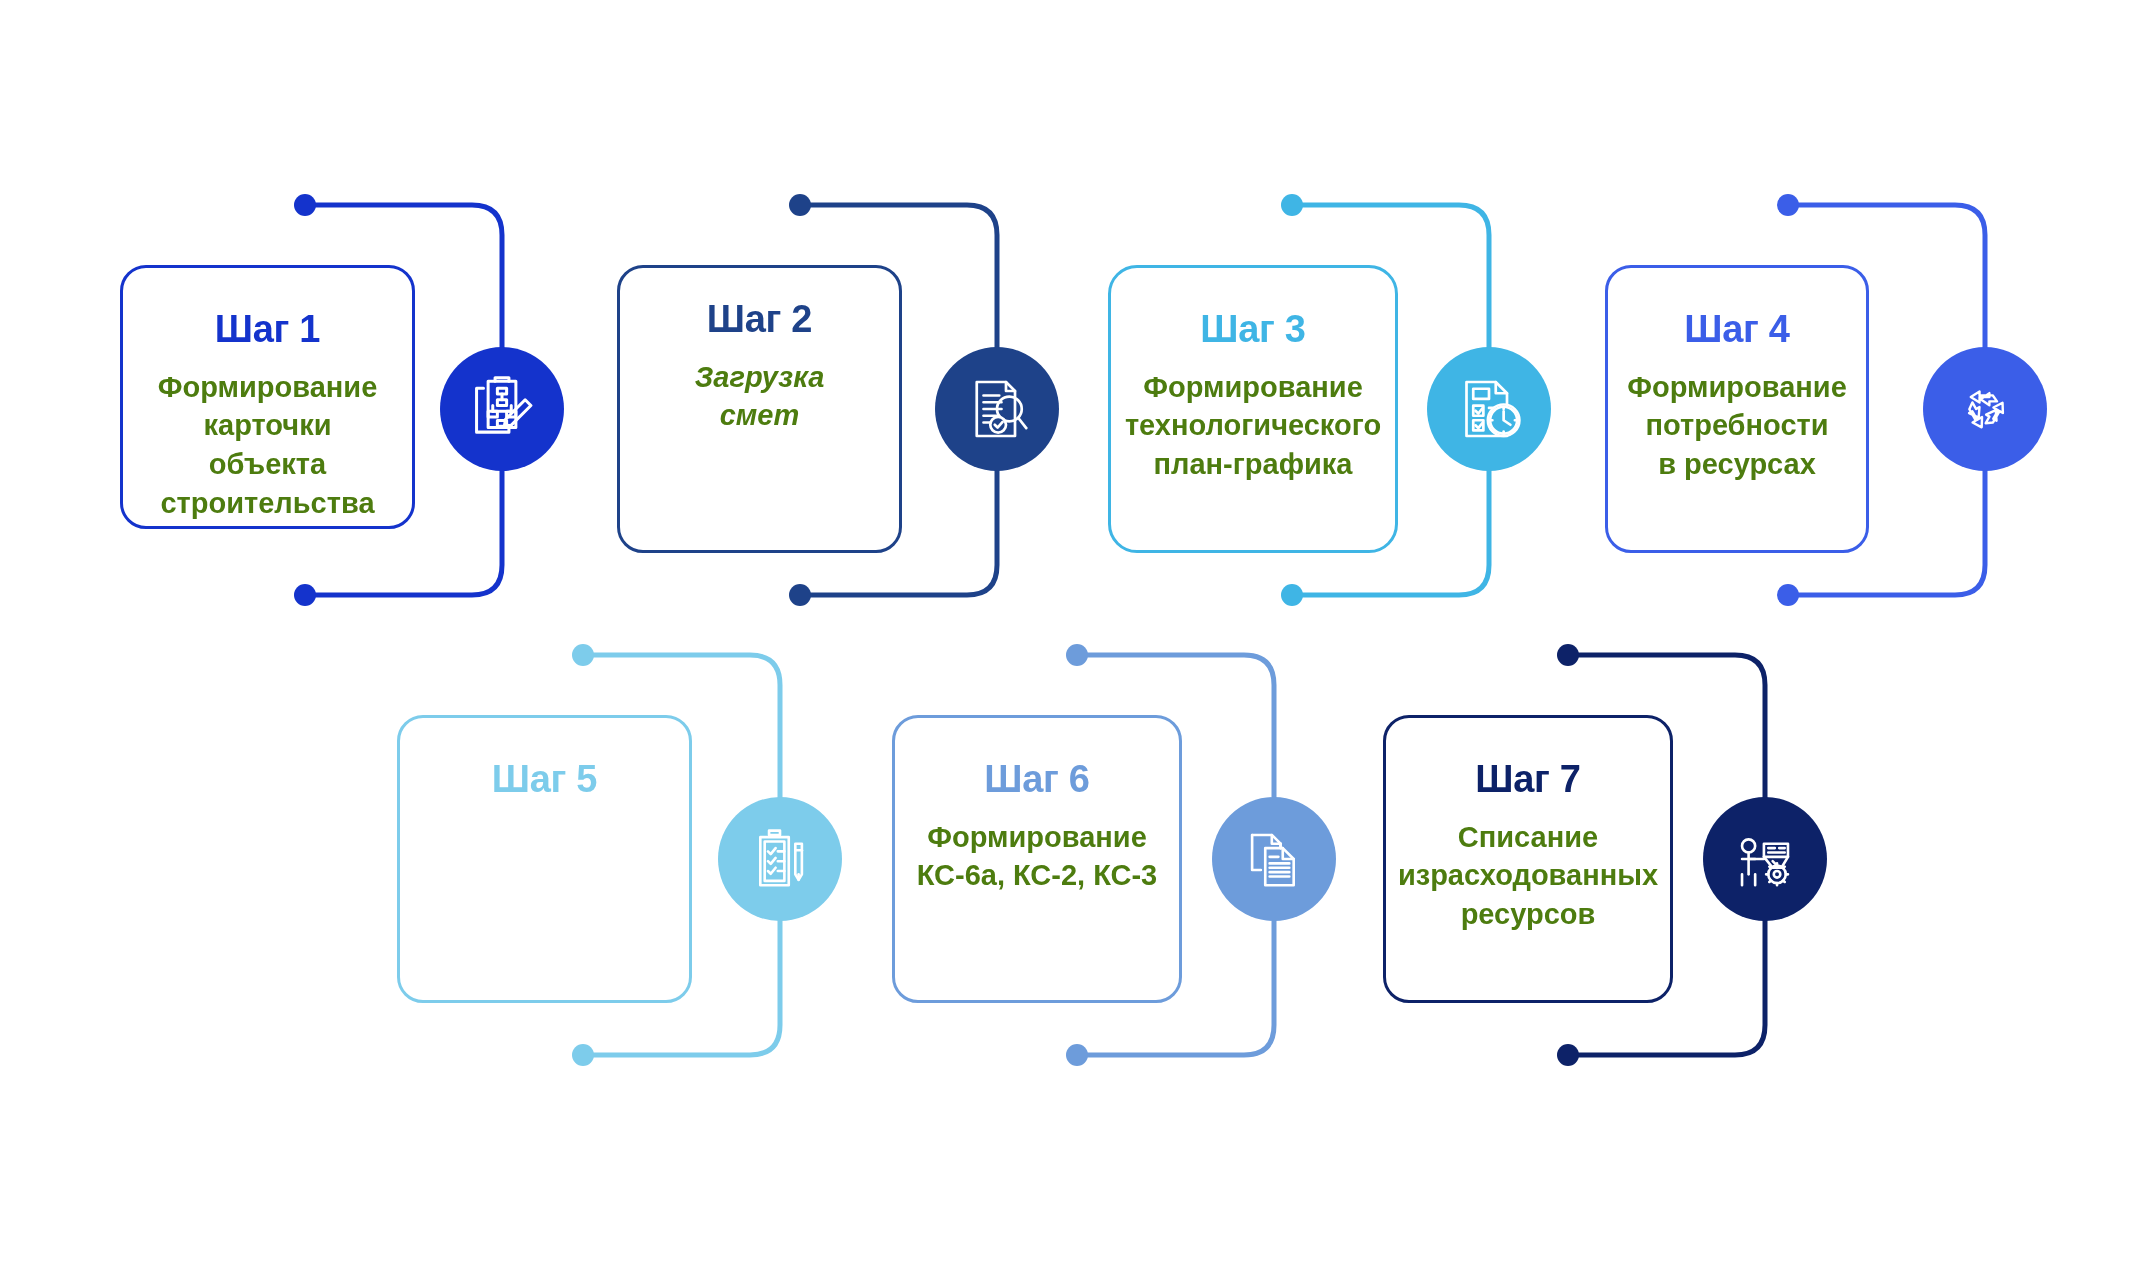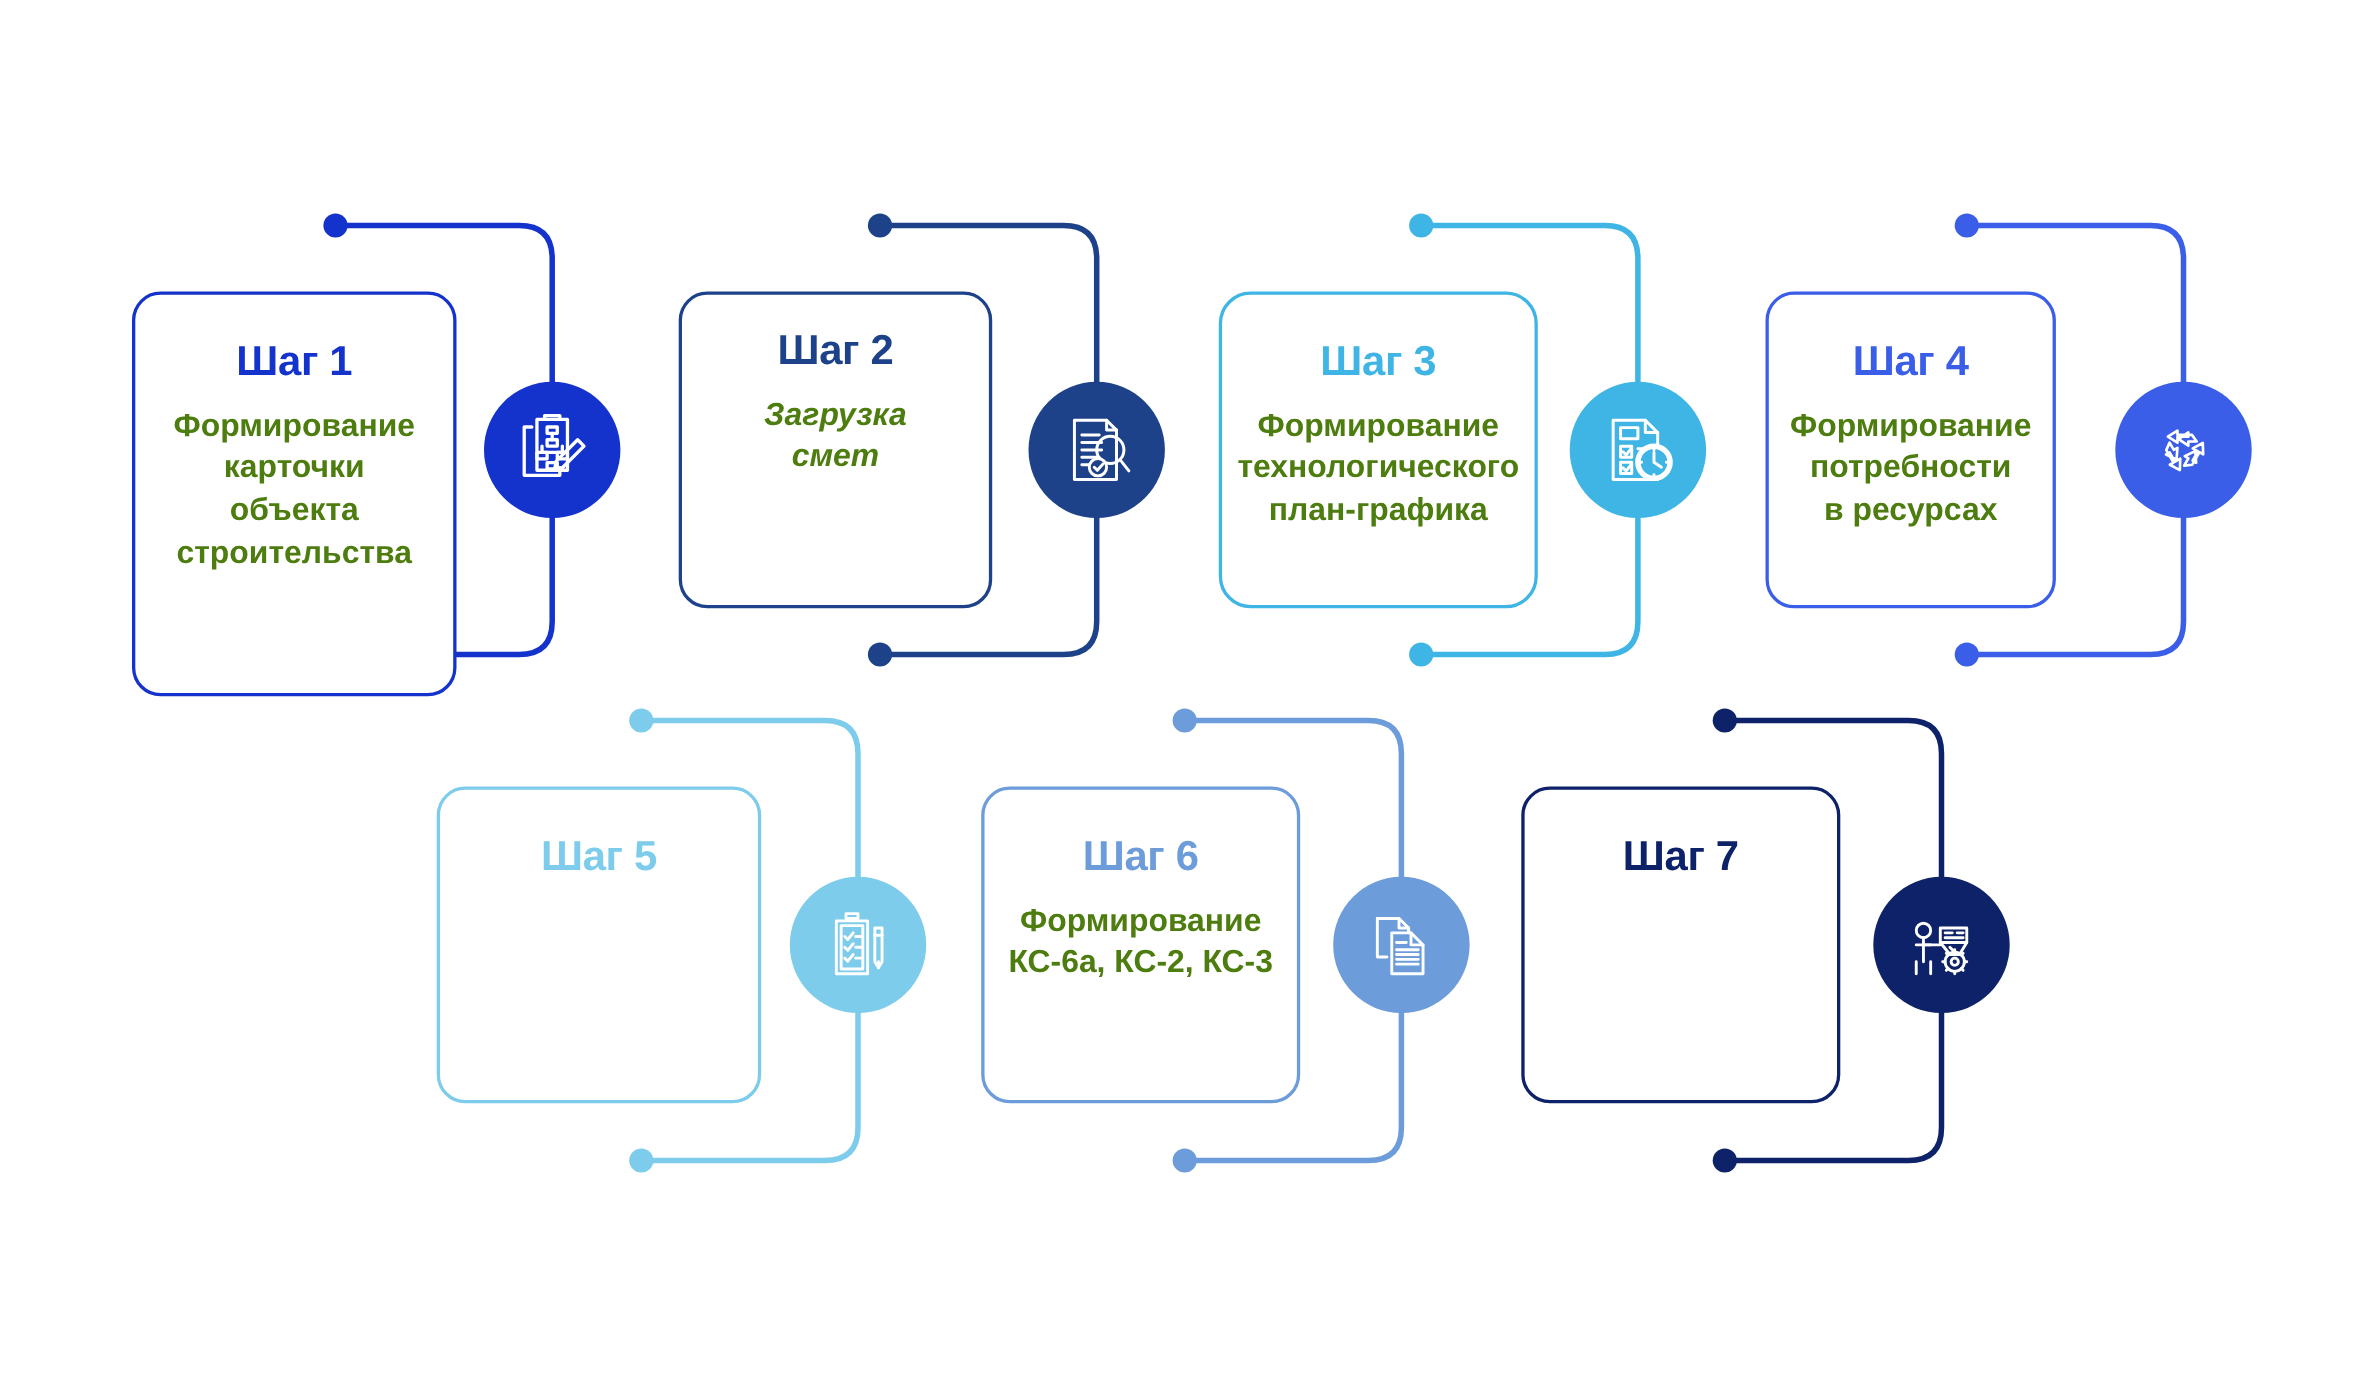--- a/index.html
+++ b/index.html
@@ -109,21 +109,21 @@
       <circle cx="1077" cy="1055" r="11" fill="#6D9CDB"></circle>
     </g>
 
     <g>
       <path d="M 1568 655 L 1735 655 Q 1765 655 1765 685 L 1765 1025 Q 1765 1055 1735 1055 L 1568 1055" fill="none" stroke="#0D2268" stroke-width="5" stroke-linecap="round"></path>
       <circle cx="1568" cy="655" r="11" fill="#0D2268"></circle>
       <circle cx="1568" cy="1055" r="11" fill="#0D2268"></circle>
     </g>
   </svg>
 
-  <div class="step-card" style="left:120px; top:265px; width:295px; height:368px; border-color:#1433CC; padding-top:42px;">
+  <div class="step-card" style="left:120px; top:265px; width:295px; height:264px; border-color:#1433CC; padding-top:42px;">
     <div class="step-title" style="color:#1433CC;">Шаг 1</div>
     <div class="step-desc" style="margin-top:18px;">
       <div>Формирование</div>
       <div>карточки объекта</div>
       <div>строительства</div>
     </div>
   </div>
   <div class="step-circle" style="left:440px; top:347px; width:124px; height:124px; background:#1433CC;">
     <span>
       <svg width="74" height="74" viewBox="0 0 64 64" fill="none" stroke="#ffffff" stroke-width="2.6" stroke-linecap="round" stroke-linejoin="round">
@@ -254,20 +254,25 @@
         <path d="M24 22h16l10 10v24H24z"></path>
         <path d="M40 22v10h10"></path>
         <path d="M28 30h8"></path>
         <path d="M28 36h18M28 40h18M28 44h18M28 48h18"></path>
       </svg>
     </span>
   </div>
 
   <div class="step-card" style="left:1383px; top:715px; width:290px; height:288px; border-color:#0D2268; padding-top:42px;">
     <div class="step-title" style="color:#0D2268;">Шаг 7</div>
+    <div class="step-desc" style="margin-top:18px;">
+      <div>Списание</div>
+      <div>израсходованных</div>
+      <div>ресурсов</div>
+    </div>
   </div>
   <div class="step-circle" style="left:1703px; top:797px; width:124px; height:124px; background:#0D2268;">
     <span>
       <svg width="70" height="70" viewBox="0 0 64 64" fill="none" stroke="#ffffff" stroke-width="2.4" stroke-linecap="round" stroke-linejoin="round">
         <circle cx="17" cy="20" r="6"></circle>
         <path d="M17 26v20"></path>
         <path d="M11 46v10M23 46v10"></path>
         <path d="M11 32h12"></path>
         <path d="M17 32h14"></path>
         <path d="M31 18h22v12H31z"></path>

